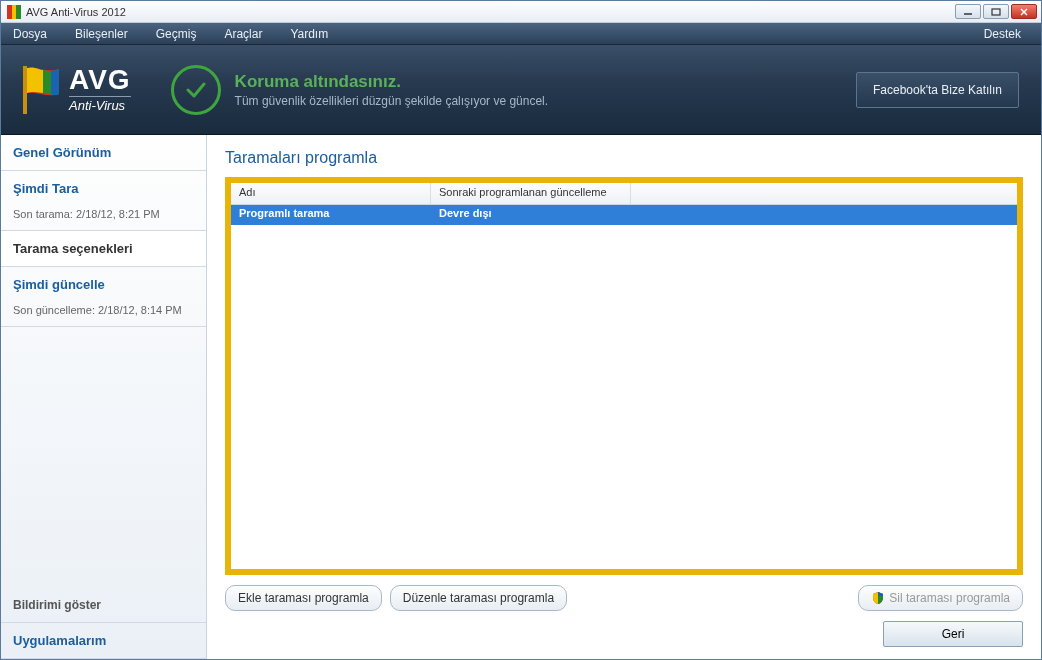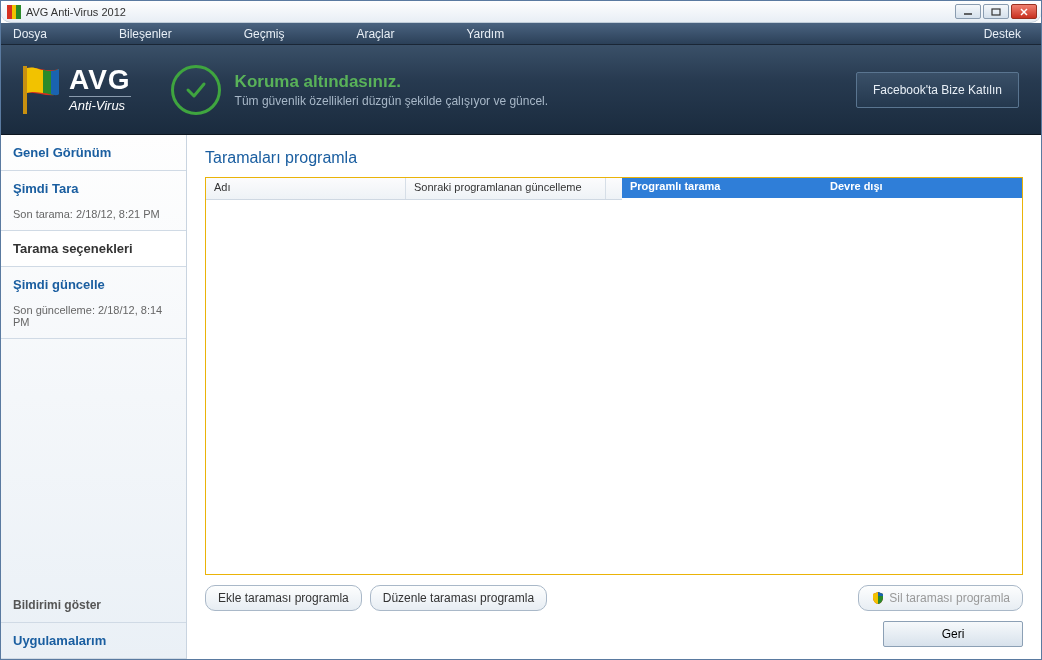--- a/index.html
+++ b/index.html
@@ -1,24 +1,24 @@
 <!DOCTYPE html>
 <html><head>
 <meta charset="utf-8">
 <style>
 * { box-sizing: border-box; margin: 0; padding: 0; font-family: "Segoe UI", Tahoma, sans-serif; }
 body { background: #fff; width: 1042px; height: 660px; overflow: hidden; border: 1px solid #5a7aa0; }
-.titlebar { height: 22px; background: linear-gradient(to bottom, #fefefe, #e8eef5); border-bottom: 1px solid #c0cdd9; display:flex; align-items:center; padding-left:6px;border-radius:10px; }
+.titlebar { height: 22px; background: linear-gradient(to bottom, #fefefe, #e8eef5); border-bottom: 1px solid #c0cdd9; display:flex; align-items:center; padding-left:6px; }
 .titlebar .icon { width:14px; height:14px; margin-right:5px; display:inline-block; }
 .titlebar .title { font-size:11px; color:#333; flex:1; }
 .winbtns { display:flex; gap:2px; padding-right:4px; }
 .winbtn { width:26px; height:15px; border:1px solid #8a9cb0; border-radius:2px; display:flex; align-items:center; justify-content:center; font-size:9px; cursor:pointer; }
 .winbtn.min, .winbtn.max { background:linear-gradient(to bottom,#f5f8fb,#d5e0ec); }
 .winbtn.close { background:linear-gradient(to bottom,#f08070,#c83020); color:#fff; border-color:#9a3020; }
-.menubar { height:22px; background:linear-gradient(to bottom,#4a6380,#2b4058); display:flex; align-items:center; padding:0 12px; color:#e8eff6; font-size:12px; border-bottom:1px solid #1a2635;gap:44px; }
+.menubar { height:22px; background:linear-gradient(to bottom,#4a6380,#2b4058); display:flex; align-items:center; padding:0 12px; color:#e8eff6; font-size:12px; border-bottom:1px solid #1a2635; }
 .menubar .menuitem { margin-right:28px; cursor:pointer; }
 .menubar .spacer { flex:1; }
 .header { height:90px; background:linear-gradient(to bottom,#3a5068 0%,#273a50 40%,#1a2b3e 100%); display:flex; align-items:center; padding:0 22px; border-bottom:1px solid #0d1620; }
 .logo-wrap { display:flex; align-items:center; }
 .flag { width:38px; height:48px; margin-right:8px; position:relative; }
 .flag svg { width:100%; height:100%; }
 .logo-text { color:#fff; }
 .logo-text .avg { font-size:28px; font-weight:bold; letter-spacing:1px; line-height:1; }
 .logo-text .sub { font-size:13px; font-style:italic; border-top:1px solid #8a9bad; margin-top:2px; padding-top:1px; }
 .status { display:flex; align-items:center; margin-left:40px; flex:1; }
@@ -30,21 +30,21 @@
 .sidebar { width:206px; border-right:1px solid #c9d4e0; background:linear-gradient(to bottom,#fefefe,#eaf0f6); display:flex; flex-direction:column; }
 .side-item { padding:10px 12px; border-bottom:1px solid #d0dae5; cursor:pointer; }
 .side-item .side-title { font-size:13px; font-weight:bold; }
 .side-item.blue .side-title { color:#1a5ea0; }
 .side-item .side-sub { font-size:11px; color:#666; margin-top:12px; }
 .side-item.active { background:#fff; }
 .side-spacer { flex:1; }
 .side-bottom { border-top:1px solid #d0dae5; }
 .content { flex:1; padding:14px 18px 12px 18px; display:flex; flex-direction:column; }
 .content h2 { color:#1a5ea0; font-size:16px; font-weight:normal; margin-bottom:10px; }
-.table-wrap { flex:1; border:1px solid #eab308; background:#fff; display:flex; }
+.table-wrap { flex:1; border:6px solid #eab308; background:#fff; display:flex; flex-direction:column; }
 .thead { display:flex; height:22px; background:linear-gradient(to bottom,#fcfcfd,#eef2f6); border-bottom:1px solid #cfd8e2; font-size:11px; color:#333; }
 .thead div { padding:3px 8px; border-right:1px solid #d6dee7; }
 .col1 { width:200px; }
 .col2 { width:200px; }
 .trow { display:flex; height:20px; background:#2f7ed8; color:#fff; font-size:11px; cursor:pointer;font-weight:bold; }
 .trow div { padding:2px 8px; }
 .action-row { display:flex; gap:8px; margin-top:10px; align-items:center; }
 .btn { height:26px; padding:0 12px; font-size:12px; border:1px solid #a9b8c8; background:linear-gradient(to bottom,#fdfefe,#e7edf3); border-radius:10px; cursor:pointer; color:#333; }
 .btn.disabled { color:#999; }
 .action-row .spacer { flex:1; }

